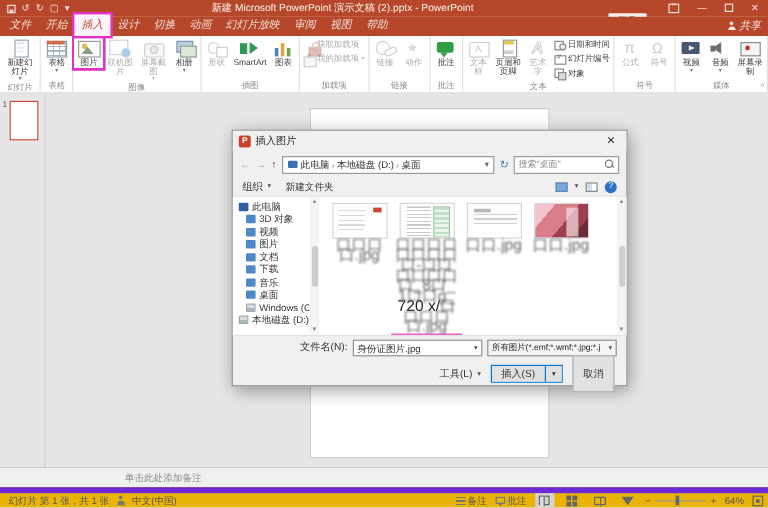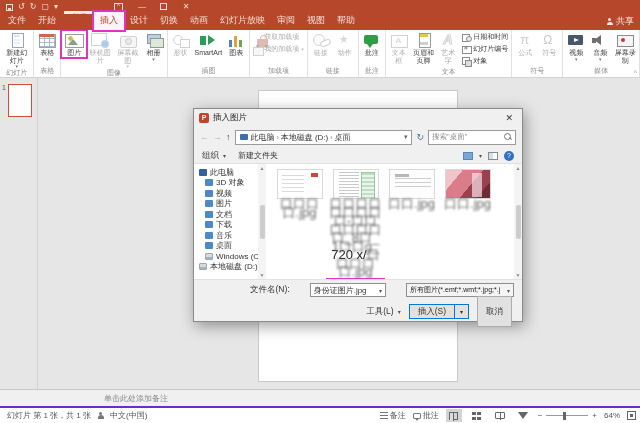--- a/index.html
+++ b/index.html
@@ -15,24 +15,24 @@
   .sv:before{content:"";position:absolute;left:1px;top:3px;width:3px;height:3px;background:#f3ded7;}
   .title{flex:1;text-align:center;font-size:8.5px;color:#fdf3ef;white-space:nowrap;overflow:hidden;}
   .winctl{display:flex;align-items:center;gap:0;}
   .signin{background:#f3ece9;color:#7a3523;font-size:8px;padding:1px 8px;margin-right:10px;border-radius:1px;margin-top:20px;}
   .wbtn{width:22px;text-align:center;font-size:8px;color:#f6e4dd;line-height:14px;}
   .rdo{width:9px;height:8px;border:1px solid #f3ded7;position:relative;margin:0 8px;}
   .rdo:before{content:"^";position:absolute;left:2px;top:-1px;font-size:6px;color:#f3ded7;}
   .maxg{width:7px;height:7px;border:1px solid #f6e4dd;display:inline-block;margin-top:3px;}
 
   
-  .tabrow{height:16px;background:var(--red);display:flex;align-items:flex-end;color:#f2ded7;font-size:9px;position:relative;}
+  .tabrow{height:16px;background:var(--red);display:flex;align-items:flex-end;color:#f2ded7;font-size:9px;position:relative;font-style:italic;}
   .tabs{display:flex;align-items:flex-end;height:16px;padding-left:2px;}
   .tab{padding:2px 6px 3px;white-space:nowrap;position:relative;}
-  .tab.active{background:#fff;color:#b7472a;margin-left:32px;}
+  .tab.active{background:#fff;color:#b7472a;}
   .tab.annot{box-shadow:0 0 0 2px var(--annot);z-index:5;background:#fdf4fb;color:#b7472a;}
   .bulb{display:inline-block;width:6px;height:6px;border-radius:50%;border:1px solid #f2ded7;margin-right:2px;position:relative;top:0px;}
   .bulb:after{content:"";position:absolute;left:1.5px;top:5px;width:1.5px;height:2px;background:#f2ded7;}
   .share{position:absolute;right:6px;bottom:2px;display:flex;align-items:center;gap:3px;font-size:9px;color:#f6e8e2;}
   .person{width:7px;height:7px;position:relative;display:inline-block;}
   .person:before{content:"";position:absolute;left:2px;top:0;width:3px;height:3px;border-radius:50%;background:#f6e8e2;}
   .person:after{content:"";position:absolute;left:0.5px;top:3.5px;width:6px;height:3px;border-radius:3px 3px 0 0;background:#f6e8e2;}
 
   
   .ribbon{height:48px;background:#fff;border-bottom:1px solid #d5d2cf;display:flex;align-items:stretch;position:relative;overflow:hidden;}
@@ -103,21 +103,21 @@
 
   
   .workspace{position:relative;height:311px;background:#e6e6e6;}
   .slidepanel{position:absolute;left:0;top:0;width:38px;height:100%;border-right:1px solid #d2d2d2;}
   .snum{position:absolute;left:2px;top:6px;font-size:7px;color:#555;}
   .sthumb{position:absolute;left:8px;top:6px;width:24px;height:33px;background:#fff;border:1.5px solid #cf4c35;}
   .canvas-slide{position:absolute;left:258px;top:12px;width:200px;height:292px;background:#fff;border:1px solid #c9c9c9;}
   .notesbar{height:17px;background:#f0f0f0;border-top:1px solid #c8c8c8;font-size:8px;color:#8a8a8a;display:flex;align-items:center;padding-left:104px;}
 
   
-  .statusbar{height:17px;background:#ffffff;border-top:2px solid #6d28d9;display:flex;align-items:center;font-size:8px;color:#555;padding:0 4px;}
+  .statusbar{height:17px;background:#eab308;border-top:5px solid #6d28d9;display:flex;align-items:center;font-size:8px;color:#555;padding:0 4px;}
   .sb-left{display:flex;align-items:center;gap:6px;padding-left:3px;}
   .acc{width:7px;height:8px;position:relative;display:inline-block;}
   .acc:before{content:"";position:absolute;left:2px;top:0;width:3px;height:3px;border-radius:50%;background:#777;}
   .acc:after{content:"";position:absolute;left:0.5px;top:3.5px;width:6px;height:4px;border-radius:3px 3px 0 0;background:#777;}
   .sb-right{margin-left:auto;display:flex;align-items:center;gap:7px;justify-content:flex-end;}
   .chip{display:flex;align-items:center;gap:2px;}
   .ico-notes{width:8px;height:7px;background:repeating-linear-gradient(to bottom,#777 0 1px,transparent 1px 3px);}
   .ico-cmt{width:8px;height:6px;border:1px solid #777;border-radius:1px;position:relative;}
   .ico-cmt:after{content:"";position:absolute;left:1px;bottom:-3px;border-left:2px solid transparent;border-right:2px solid transparent;border-top:3px solid #777;}
   .vbtn{width:16px;height:13px;display:flex;align-items:center;justify-content:center;}
@@ -185,21 +185,21 @@
   .t-card:before{content:"";position:absolute;left:5px;top:8px;width:36px;height:12px;background:repeating-linear-gradient(to bottom,#cfcfcf 0 1px,transparent 1px 4px);}
   .t-card:after{content:"";position:absolute;left:5px;top:4px;width:14px;height:3px;background:#b8b8b8;}
   .t-photo{background:linear-gradient(130deg,#f2c3cd 0 25%,#da7d8b 25% 55%,#9c4050 55% 80%,#6e2a36 80%);}
   .t-photo:before{content:"";position:absolute;left:26px;top:3px;width:10px;height:24px;background:#f6e3e6;opacity:.7;}
   .t-id1{background:linear-gradient(#eceadb,#cdd2ba);}
   .t-id1:before{content:"";position:absolute;left:26px;top:6px;width:12px;height:14px;background:#7da06a;}
   .t-id1:after{content:"";position:absolute;left:5px;top:8px;width:18px;height:12px;background:repeating-linear-gradient(to bottom,#a9ad97 0 1px,transparent 1px 4px);}
   .t-id2{background:linear-gradient(#a7b29b,#8d9a81);}
   .t-id2:before{content:"";position:absolute;left:8px;top:3px;width:6px;height:6px;border-radius:50%;background:#c23b2e;box-shadow:12px 1px 0 -1px #5a4a3a;}
   .t-id2:after{content:"";position:absolute;left:7px;top:13px;width:32px;height:13px;background:repeating-linear-gradient(to bottom,#4e584a 0 1.5px,transparent 1.5px 4.5px);}
-  .dlg-filename{height:20px;display:flex;align-items:center;gap:20px;padding:0 8px 0 56px;}
+  .dlg-filename{height:20px;display:flex;align-items:center;gap:4px;padding:0 8px 0 56px;}
   .combo{flex:1;height:14px;background:#fff;border:1px solid #8f8f8f;display:flex;align-items:center;padding:0 3px;font-size:8px;}
   .combo .val{flex:1;white-space:nowrap;overflow:hidden;}
   .combo .carr{font-size:6px;color:#555;}
   .ftype{width:108px;height:14px;background:#f4f4f4;border:1px solid #8f8f8f;display:flex;align-items:center;padding:0 3px;font-size:7px;color:#222;}
   .ftype .val{flex:1;white-space:nowrap;overflow:hidden;}
   .dlg-footer{height:23px;display:flex;align-items:center;justify-content:flex-end;gap:8px;padding:0 10px;}
   .tools{display:flex;align-items:center;gap:4px;font-size:8.5px;}
   .btn{height:31px;display:flex;align-items:center;justify-content:center;background:#e1e1e1;border:1px solid #adadad;font-size:8.5px;padding:0 8px;}
   .split{display:flex;height:15px;border:1px solid var(--defbtn);}
   .split .main{background:#e1e1e1;padding:0 8px;display:flex;align-items:center;font-size:8.5px;border-right:1px solid var(--defbtn);}
@@ -211,20 +211,21 @@
 <div id="app">
 
   <div class="titlebar">
     <div class="qa">
       <span class="sv"></span>
       <span class="g">↺</span>
       <span class="g">↻</span>
       <span class="g">▢</span>
       <span class="g">▾</span>
     </div>
+    <div class="title">新建 Microsoft PowerPoint 演示文稿 (2).pptx - PowerPoint</div>
     <div class="winctl">
       <span class="signin">登录</span>
       <span class="rdo"></span>
       <span class="wbtn">—</span>
       <span class="wbtn"><span class="maxg"></span></span>
       <span class="wbtn">✕</span>
     </div>
   </div>
 
   <div class="tabrow">

